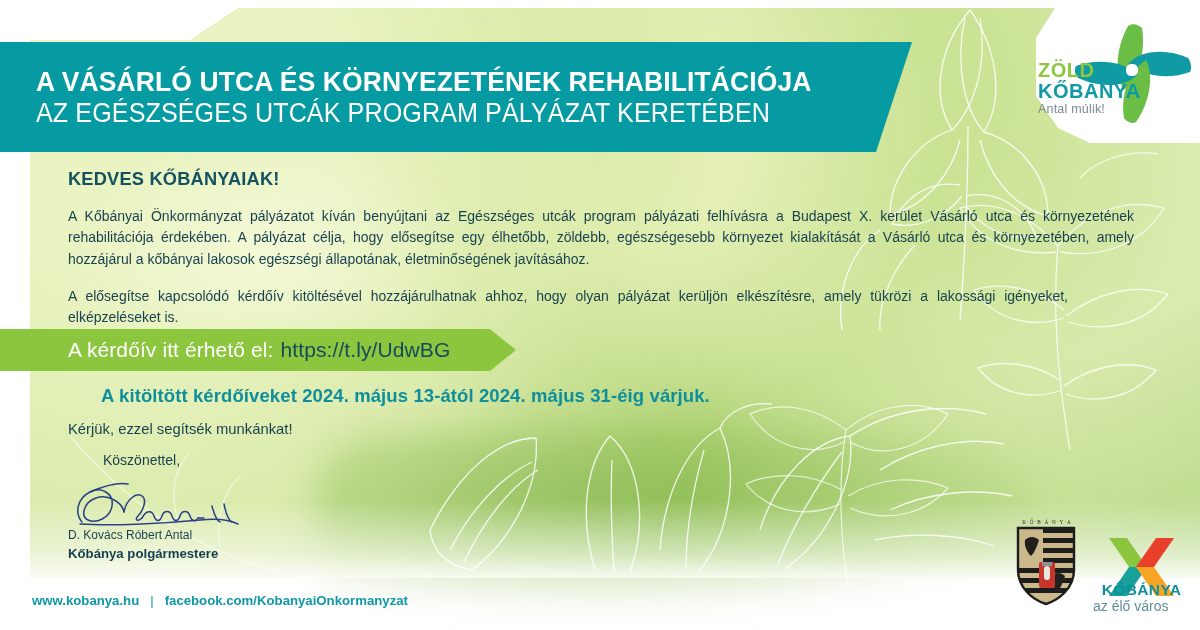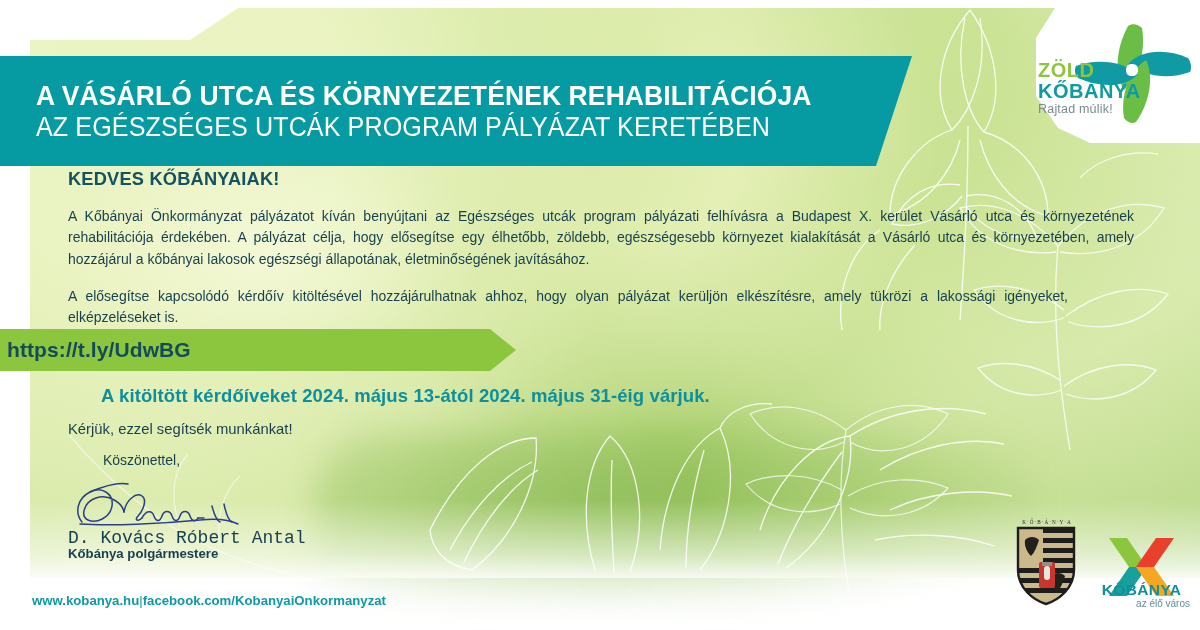--- a/index.html
+++ b/index.html
@@ -52,21 +52,21 @@
 
   
   .flora{position:absolute;inset:0;pointer-events:none;}
   .flora svg{position:absolute;}
 
   
   .header{
     position:absolute;left:0;top:42px;width:912px;height:110px;
     background:#069aa2;
     clip-path:polygon(0 0, 912px 0, 876px 110px, 0 110px);
-    display:flex;flex-direction:column;justify-content:center;margin-top:14px;
+    display:flex;flex-direction:column;justify-content:center;
   }
   .header h1{
     margin:0 0 2px 36px;color:#fff;font-size:28.5px;font-weight:700;
     letter-spacing:.1px;line-height:1.04;white-space:nowrap;
     font-family:"Liberation Sans Narrow","Liberation Sans",sans-serif;
     transform:scaleX(.93);transform-origin:left center;
   }
   .header h2{
     margin:0 0 0 36px;color:#fff;font-size:27px;font-weight:400;
     letter-spacing:.1px;line-height:1.05;white-space:nowrap;
@@ -101,72 +101,72 @@
   .urlbar{
     position:absolute;left:0;top:329px;width:516px;height:42px;background:#8cc63f;
     clip-path:polygon(0 0, 490px 0, 516px 21px, 490px 42px, 0 42px);
     display:flex;align-items:center;
   }
   .urlbar .lead{
     color:#ffffff;font-size:21px;font-weight:400;margin-left:68px;letter-spacing:.1px;
     font-family:"Liberation Sans Narrow","Liberation Sans",sans-serif;
   }
   .urlbar .link{
-    color:#154a5b;font-size:21px;font-weight:700;margin-left:7px;letter-spacing:.1px;
+    color:#154a5b;font-size:21px;font-weight:400;margin-left:7px;letter-spacing:.1px;
     font-family:"Liberation Sans Narrow","Liberation Sans",sans-serif;
   }
 
   
   .deadline{
     position:absolute;left:68px;top:385px;color:#0f8f9c;font-size:18.5px;font-weight:700;letter-spacing:.1px;
     font-family:"Liberation Sans Narrow","Liberation Sans",sans-serif;
     margin-left:33px;
   }
   .askline{
     position:absolute;left:68px;top:421px;color:#173f4e;font-size:14.8px;
     font-family:Liberation Sans, sans-serif;
   }
   .thanks{
     position:absolute;left:68px;top:452px;color:#173f4e;font-size:14px;
     font-family:"Liberation Sans Narrow","Liberation Sans",sans-serif;
     margin-left:35px;
   }
   .signature{position:absolute;left:70px;top:478px;width:190px;height:50px;}
   .sig-name{
-    position:absolute;left:68px;top:528px;color:#173f4e;font-size:18px;
-    font-family:Liberation Mono, monospace;
+    position:absolute;left:68px;top:528px;color:#173f4e;font-size:12px;
+    font-family:Liberation Sans, sans-serif;
   }
   .sig-role{
     position:absolute;left:68px;top:546px;color:#173f4e;font-size:13.2px;font-weight:700;
     font-family:"Liberation Sans Narrow","Liberation Sans",sans-serif;
   }
 
   
   .footer{
     position:absolute;left:32px;top:593px;color:#0f98a5;font-size:13.2px;font-weight:700;
-    display:flex;align-items:center;
+    display:flex;align-items:center;gap:11px;
     font-family:"Liberation Sans Narrow","Liberation Sans",sans-serif;
   }
   .footer .sep{color:#0f98a5;font-weight:400;}
 
   
   .btm-logos{position:absolute;left:1015px;top:520px;width:175px;height:92px;}
   .crest{position:absolute;left:0;top:0;width:62px;height:86px;}
   .crest-label{
     position:absolute;left:2px;top:-1px;width:60px;text-align:center;font-size:5.2px;
     letter-spacing:1px;color:#2b2b2b;font-family:"Liberation Serif",serif;
   }
   .kob-logo{position:absolute;left:78px;top:4px;width:97px;height:86px;}
   .kob-name{
     position:absolute;left:78px;top:62px;width:97px;text-align:center;font-size:15.5px;
     font-weight:700;color:#0f8f9c;letter-spacing:.4px;line-height:1;
     font-family:"Liberation Sans Narrow","Liberation Sans",sans-serif;
   }
   .kob-tag{
-    position:absolute;left:78px;top:78px;width:97px;text-align:right;font-size:10px;
+    position:absolute;left:78px;top:78px;width:97px;text-align:left;font-size:14px;
     color:#5f8f96;font-family:"Liberation Sans Narrow","Liberation Sans",sans-serif;
   }
 </style>
 </head>
 <body>
 
 <div class="poster">
 
   <div class="bg-photo"></div>
   <div class="bg-blob2"></div>
@@ -235,30 +235,31 @@
   <svg class="zold-logo" viewBox="0 0 176 118" fill="none">
     <path d="M108 8 C96 30 94 56 104 72 C118 60 126 34 122 10 C118 6 112 5 108 8Z" fill="#6BBE45"></path>
     <path d="M168 40 C146 30 120 32 108 46 C122 58 148 62 170 54 C172 50 171 44 168 40Z" fill="#0F9AA4"></path>
     <path d="M116 104 C130 84 134 58 126 42 C110 52 100 76 104 100 C108 105 113 106 116 104Z" fill="#6BBE45"></path>
     <path d="M58 60 C80 70 106 70 118 56 C104 44 78 40 56 48 C54 52 55 57 58 60Z" fill="#0F9AA4"></path>
     <path d="M112 46 C116 46 118 48 118 52 C118 56 116 58 112 58 C108 58 106 56 106 52 C106 48 108 46 112 46Z" fill="#ffffff"></path>
   </svg>
   <div class="zold-text">
     <span class="l1">ZÖLD</span>
     <span class="l2">KŐBÁNYA</span>
-    <span class="l3">Rajtad múlik!</span>
+    <span class="l3">Antal múlik!</span>
   </div>
 
   <div class="content">
     <p class="salut">KEDVES KŐBÁNYAIAK!</p>
     <p class="para p1">A Kőbányai Önkormányzat pályázatot kíván benyújtani az Egészséges utcák program pályázati felhívásra a Budapest X. kerület Vásárló utca és környezetének rehabilitációja érdekében. A pályázat célja, hogy elősegítse egy élhetőbb, zöldebb, egészségesebb környezet kialakítását a Vásárló utca és környezetében, amely hozzájárul a kőbányai lakosok egészségi állapotának, életminőségének javításához.</p>
     <p class="para p2">A elősegítse kapcsolódó kérdőív kitöltésével hozzájárulhatnak ahhoz, hogy olyan pályázat kerüljön elkészítésre, amely tükrözi a lakossági igényeket, elképzeléseket is.</p>
   </div>
 
   <div class="urlbar">
+    <span class="lead">A kérdőív itt érhető el:</span>
     <span class="link">https://t.ly/UdwBG</span>
   </div>
 
   <div class="deadline">A kitöltött kérdőíveket 2024. május 13-ától 2024. május 31-éig várjuk.</div>
   <div class="askline">Kérjük, ezzel segítsék munkánkat!</div>
   <div class="thanks">Köszönettel,</div>
 
   <svg class="signature" viewBox="0 0 190 50" fill="none" stroke="#2a3f85" stroke-width="1.5" stroke-linecap="round">
     <path d="M12 44 C4 34 8 20 20 14 C32 8 44 16 42 28 C40 40 26 46 18 42 C10 38 14 24 26 20 C38 16 52 24 54 34"></path>
     <path d="M54 34 C56 22 66 14 72 18 C78 22 72 34 68 38 C64 42 68 44 72 40"></path>

